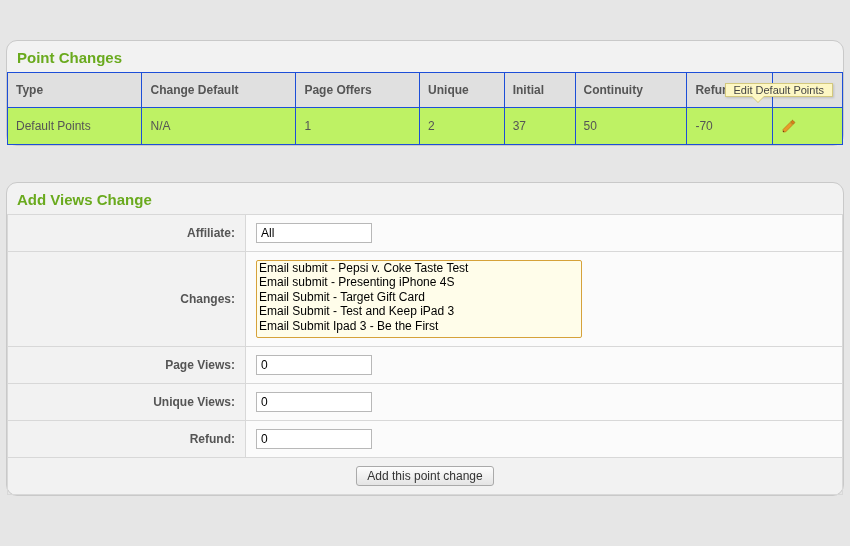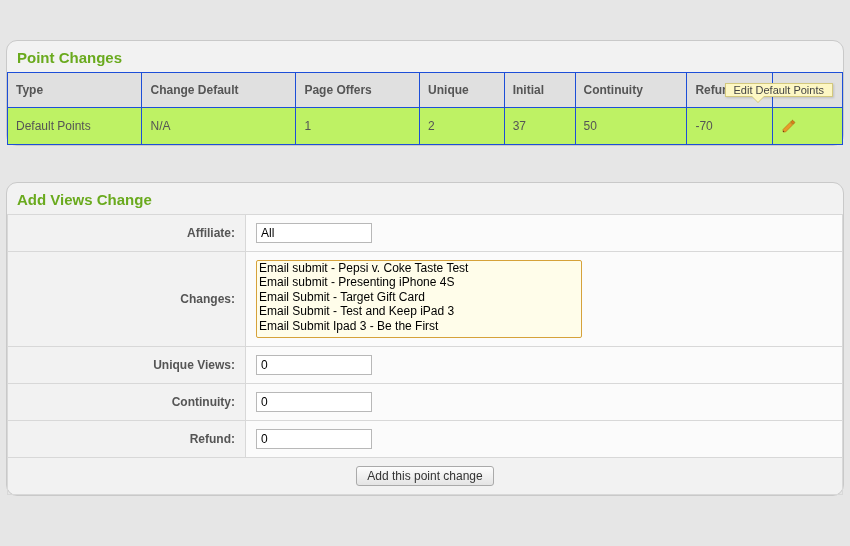--- a/index.html
+++ b/index.html
@@ -200,25 +200,25 @@
           <select multiple="" class="offers">
             <option>Email submit - Pepsi v. Coke Taste Test</option>
             <option>Email submit - Presenting iPhone 4S</option>
             <option>Email Submit - Target Gift Card</option>
             <option>Email Submit - Test and Keep iPad 3</option>
             <option>Email Submit Ipad 3 - Be the First</option>
           </select>
         </td>
       </tr>
       <tr>
+        <td class="label">Page Views:</td>
+        <td class="ctrl"><input type="text" value="0" style=""></td>
+      </tr>
+      <tr>
         <td class="label">Unique Views:</td>
-        <td class="ctrl"><input type="text" value="0" style=""></td>
-      </tr>
-      <tr>
-        <td class="label">Continuity:</td>
         <td class="ctrl"><input type="text" value="0" style=""></td>
       </tr>
       <tr>
         <td class="label">Refund:</td>
         <td class="ctrl"><input type="text" value="0" style=""></td>
       </tr>
       <tr>
         <td colspan="2" class="submit-row">
           <button class="submit">Add this point change</button>
         </td>

